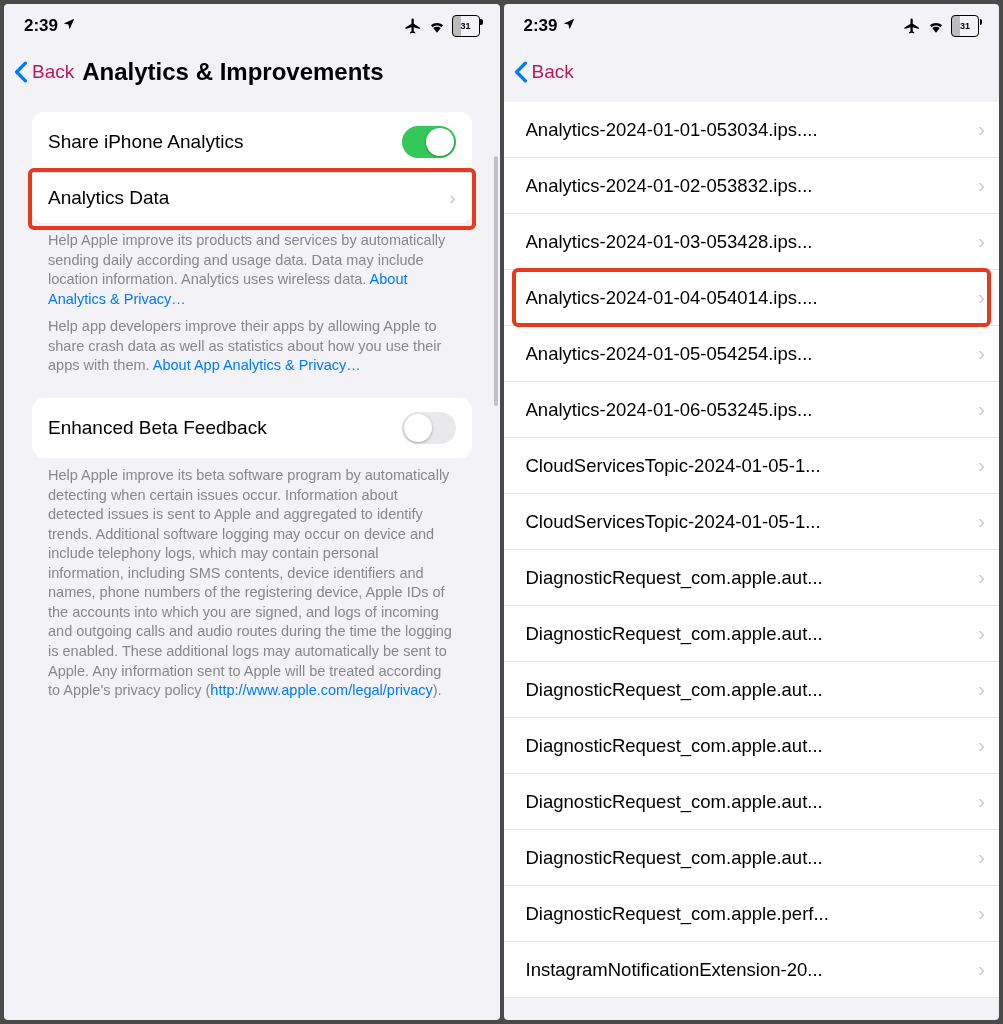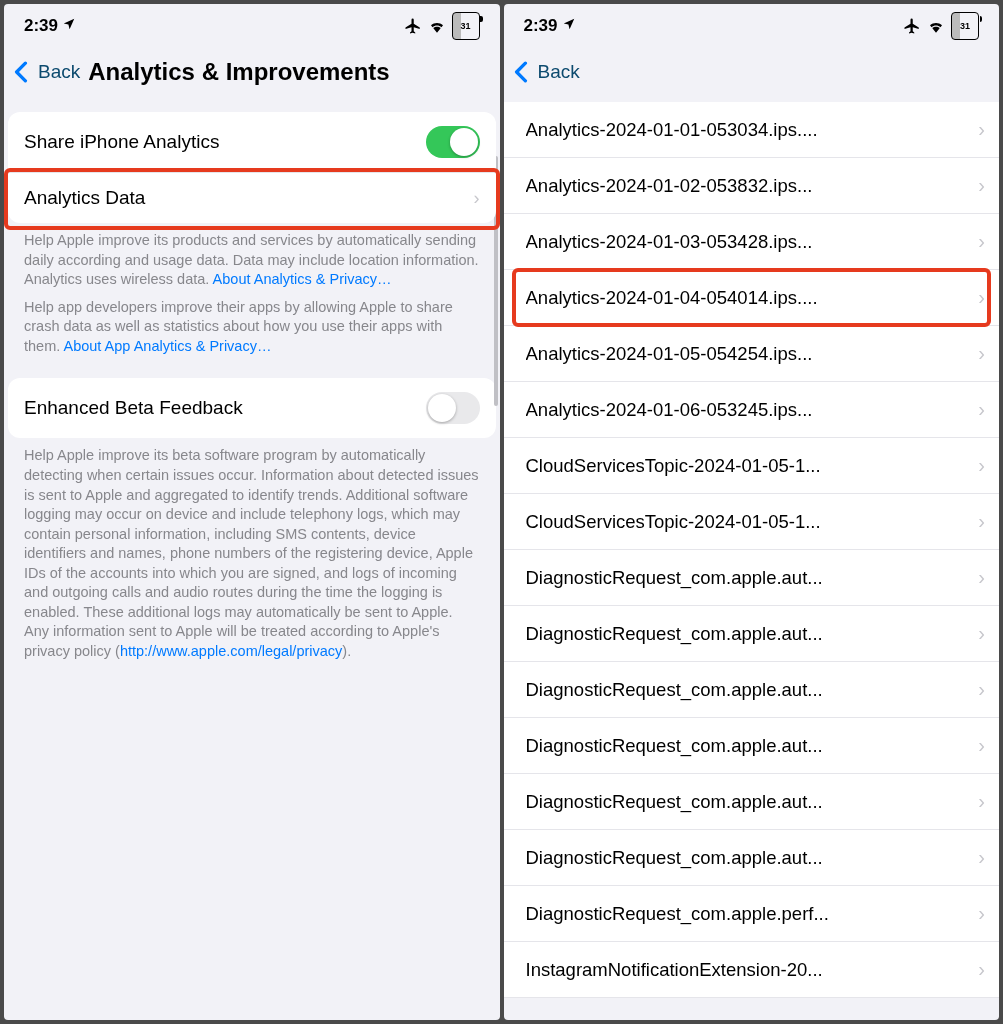--- a/index.html
+++ b/index.html
@@ -30,63 +30,63 @@
     padding: 0 20px;
     font-weight: 600;
     font-size: 17px;
   }
   .status-left { display: flex; align-items: center; gap: 4px; }
   .status-right { display: flex; align-items: center; gap: 6px; }
   .status-icons svg { display: block; }
   .battery-box {
     display:inline-flex; align-items:center;
     border:1.5px solid #000; border-radius:4px;
-    height:28px; width:28px; position:relative;
+    height:22px; width:28px; position:relative;
     font-size:9px; font-weight:700; justify-content:center;
     background:linear-gradient(to right,#bbb 0%,#bbb 31%,transparent 31%);
   }
   .battery-box::after{
     content:""; position:absolute; right:-4px; top:3px;
     width:2.5px; height:6px; background:#000; border-radius:0 2px 2px 0;
   }
   
   .nav-bar {
     height: 48px;
     display: flex;
     align-items: center;
     padding: 0 10px;
     position: relative;
   }
   .back-btn {
     display: flex;
     align-items: center;
-    color: #0c4a6e;
+    color: #be185d;
     font-size: 19px;
-    gap: 10px;
+    gap: 4px;
     z-index: 2;
   }
   .nav-title {
     position: absolute;
     left: 0; right: 0;
     text-align: center;
     font-weight: 700;
     font-size: 19px;
     pointer-events: none;
   }
   .nav-title.left {
     position: static;
     text-align: left;
     margin-left: 8px;
     pointer-events: auto;
     font-size: 24px;
   }
   .content {
     flex: 1;
     overflow: hidden;
-    padding: 0 4px;
+    padding: 0 28px;
   }
   .content.no-pad { padding:0; }
   
   .group {
     background: #fff;
     border-radius: 12px;
     margin-top: 22px;
     overflow: visible;
   }
   .group.first { margin-top: 16px; }

